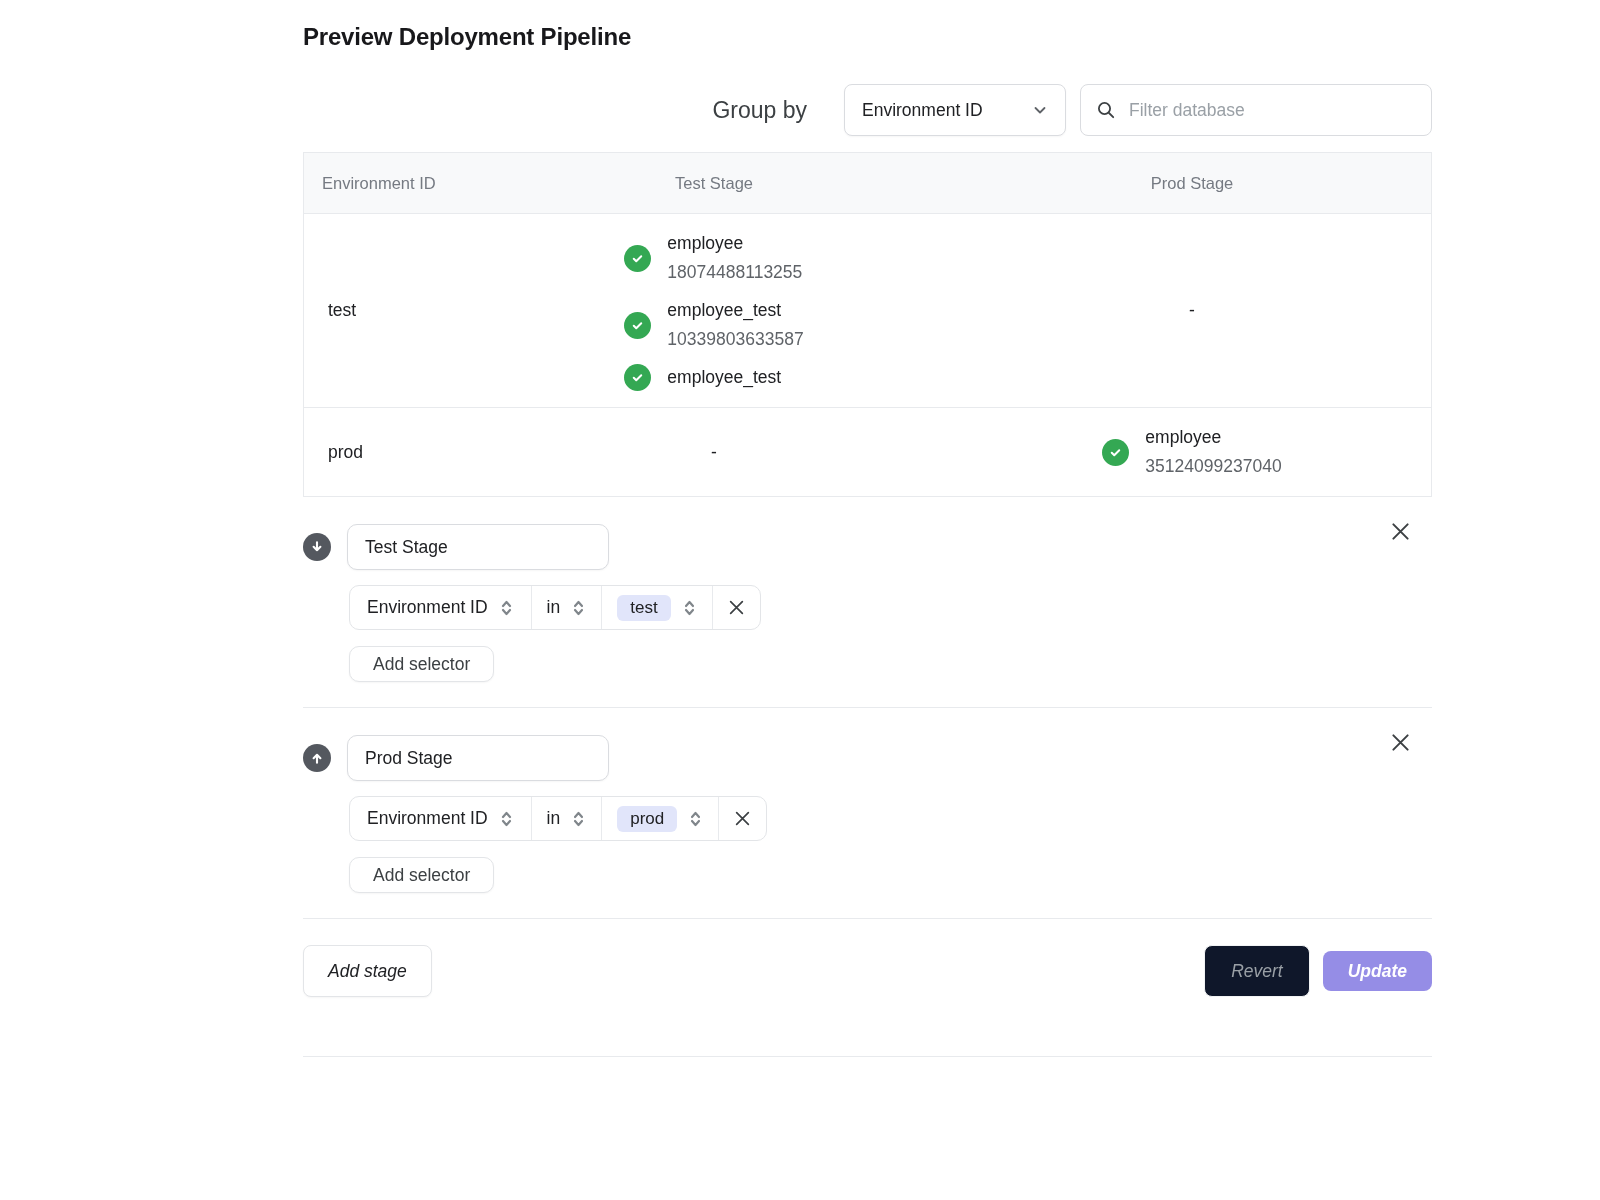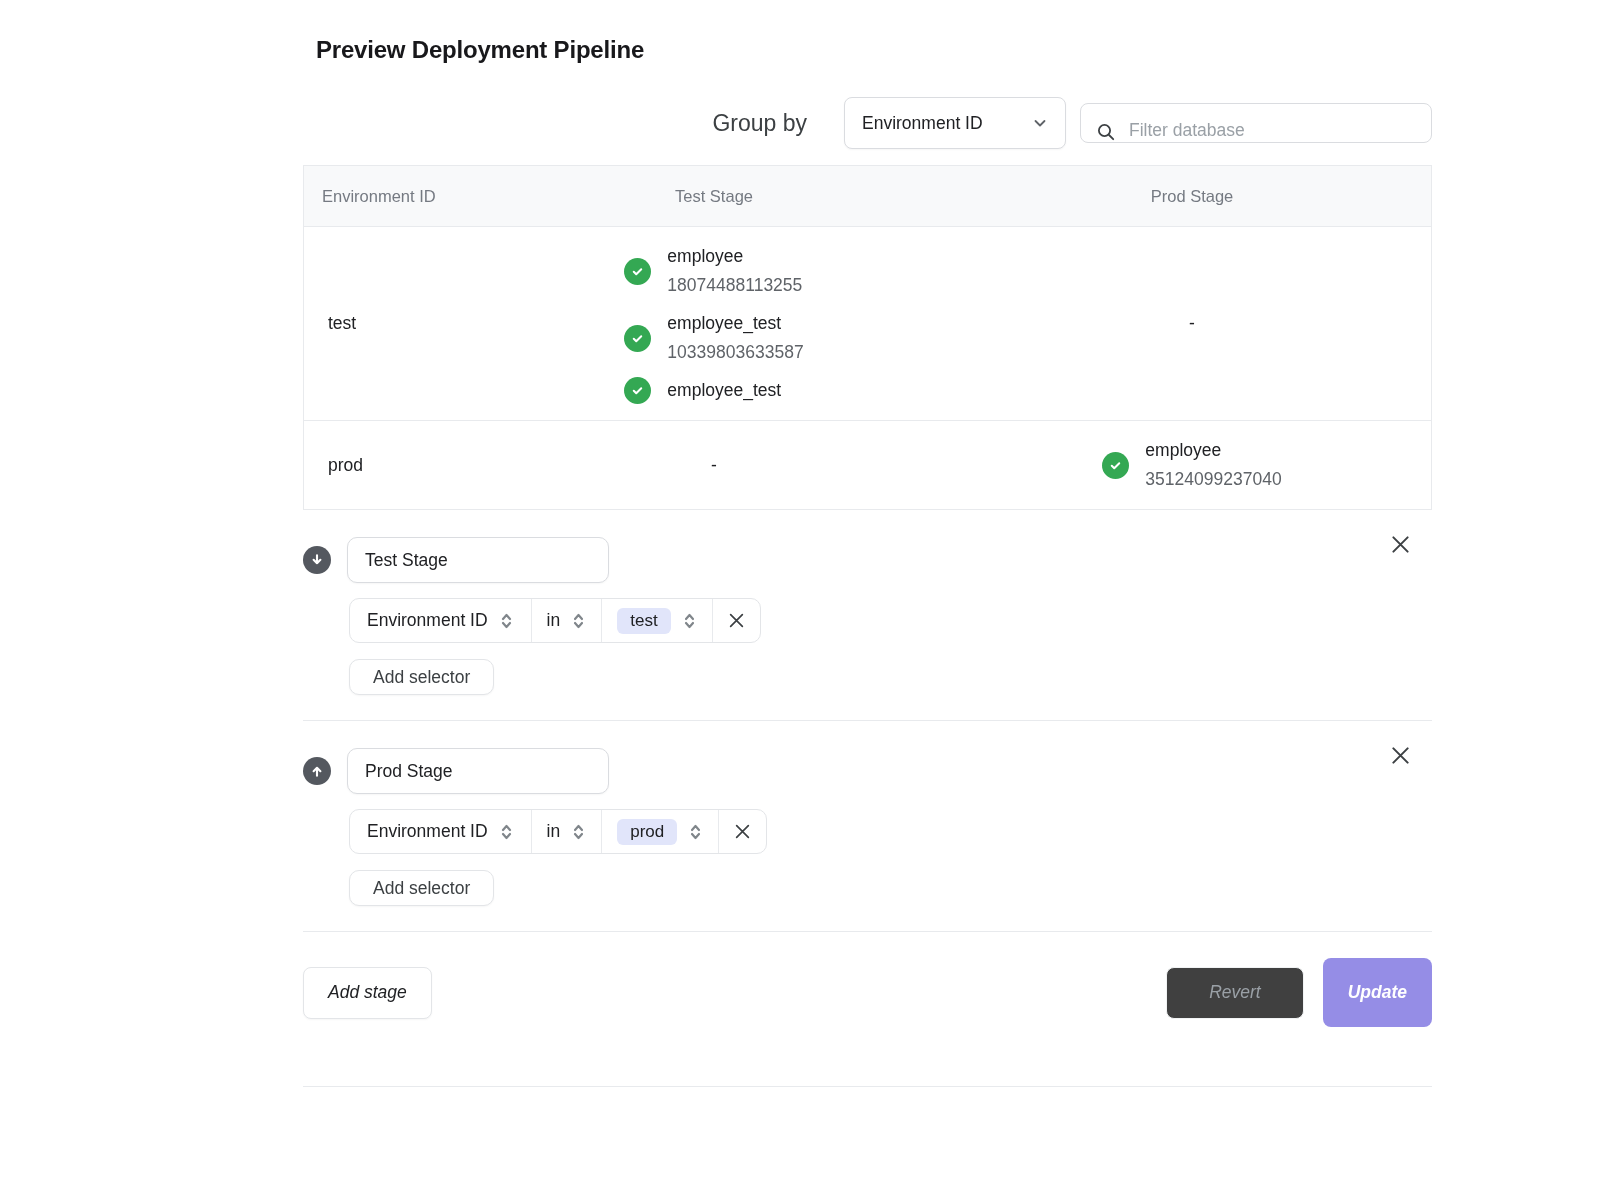--- a/index.html
+++ b/index.html
@@ -6,34 +6,34 @@
   html, body { margin: 0; padding: 0; }
   body {
     width: 1600px; height: 1200px;
     background: #ffffff;
     font-family: "Liberation Sans", "DejaVu Sans", sans-serif;
     color: #202124;
     overflow: hidden;
   }
   .page { margin-left: 303px; width: 1129px; padding-top: 23px; }
 
-  .page-title { margin: 13px; font-size: 24px; font-weight: 700; color: #18181b; letter-spacing: -0.2px; }
+  .page-title { margin: 0; font-size: 24px; font-weight: 700; color: #18181b; letter-spacing: -0.2px; }
 
   
   .toolbar { margin-top: 33px; display: flex; align-items: center; justify-content: flex-end; gap: 14px; }
   .gb-label { font-size: 23px; color: #3c4043; margin-right: 23px; }
   .select-box {
     width: 222px; height: 52px; border: 1px solid #dadce0; border-radius: 8px;
     display: flex; align-items: center; justify-content: space-between;
     padding: 0 17px; font-size: 17.5px; color: #202124;
     box-shadow: 0 1px 2px rgba(0,0,0,.04); cursor: pointer; background: #fff;
   }
   .search-box {
-    width: 352px; height: 40px; border: 1px solid #dadce0; border-radius: 8px;
-    display: flex; align-items: flex-end; gap: 11px; padding: 0 15px; background: #fff;
+    width: 352px; height: 52px; border: 1px solid #dadce0; border-radius: 8px;
+    display: flex; align-items: center; gap: 11px; padding: 0 15px; background: #fff;
   }
   .search-box input {
     border: none; outline: none; flex: 1; font-size: 17.5px;
     font-family: inherit; color: #202124; background: transparent;
   }
   .search-box input::placeholder { color: #9aa0a6; }
 
   
   .table { margin-top: 16px; border: 1px solid #e8eaed; }
   .t-head, .t-row { display: grid; grid-template-columns: 171px 478px 478px; align-items: center; }
@@ -93,26 +93,26 @@
 
   
   .actions { margin-top: 26px; display: flex; align-items: center; }
   .btn { font-family: inherit; font-size: 17.5px; cursor: pointer; font-style: italic; }
   .add-stage {
     height: 52px; padding: 0 24px; background: #fff; color: #202124;
     border: 1px solid #e3e5e8; border-radius: 8px; box-shadow: 0 1px 2px rgba(0,0,0,.04);
   }
   .spacer { flex: 1; }
   .revert {
-    height: 52px; padding: 0 42px; background: #404040; color: #9aa0a6;
+    height: 52px; padding: 0 26px; background: #0f172a; color: #9aa0a6;
     border: 1px solid #f1f3f4; border-radius: 8px; cursor: default;
   }
   .update {
-    height: 69px; padding: 0 25px; background: #958de6; color: #fff;
-    border: none; border-radius: 8px; font-weight: 600; margin-left: 19px;
+    height: 40px; padding: 0 25px; background: #958de6; color: #fff;
+    border: none; border-radius: 8px; font-weight: 600; margin-left: 13px;
   }
   .bottom-hr { border: none; border-top: 1px solid #e8eaed; margin: 59px 0 0; }
   svg { display: block; }
 </style>
 </head>
 <body>
 
 <div class="page">
 
   <h1 class="page-title">Preview Deployment Pipeline</h1>

